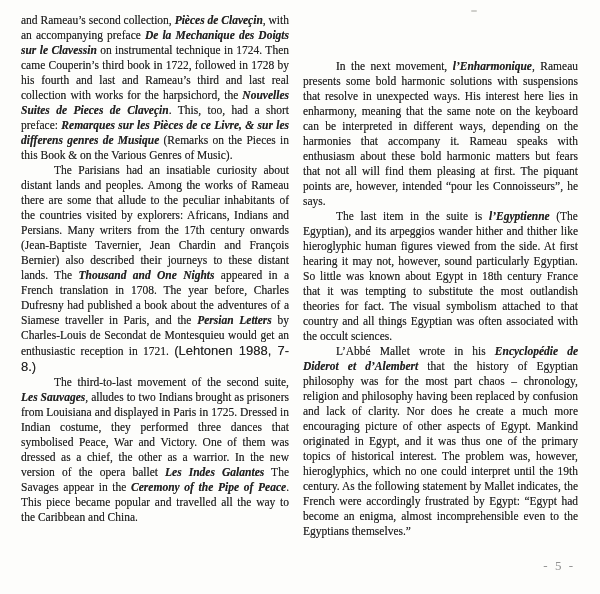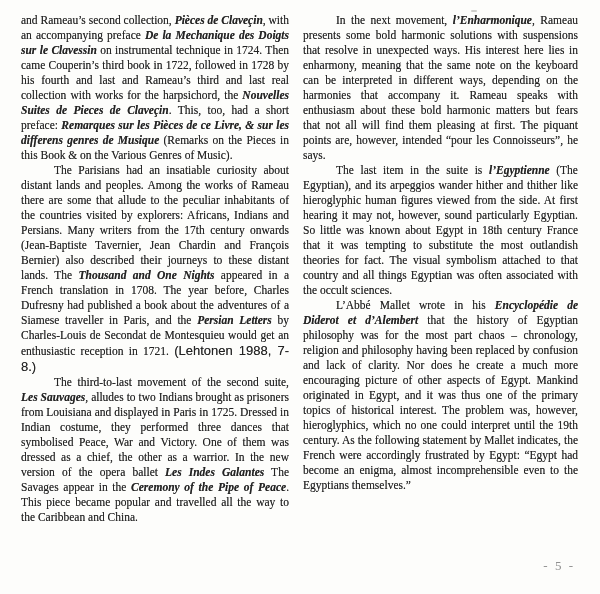--- a/index.html
+++ b/index.html
@@ -23,21 +23,21 @@
     gap: 14px;
     padding: 13px 22px 0 21px;
   }
   .col {
     font-size: 11.5px;
     line-height: 15px;
     text-align: justify;
     text-shadow: 0 0 0.3px rgba(30,30,30,0.55);
   }
   .col-left  { width: 268px; }
-  .col-right { width: 275px; }
+  .col-right { width: 275px; margin-top: 46px; }
   p.para { margin: 0; }
   p.para.indent { text-indent: 33px; }
   .bi {
     font-style: italic;
     font-weight: bold;
   }
   .sans {
     font-family: "Liberation Sans", sans-serif;
     font-size: 13px;
   }

